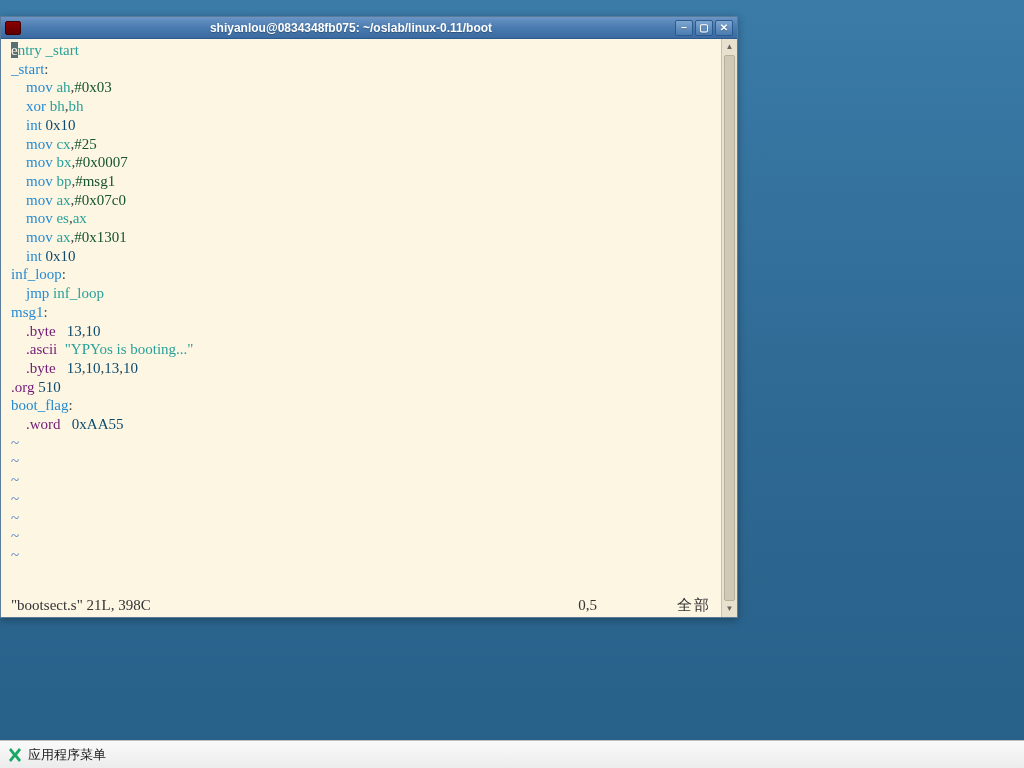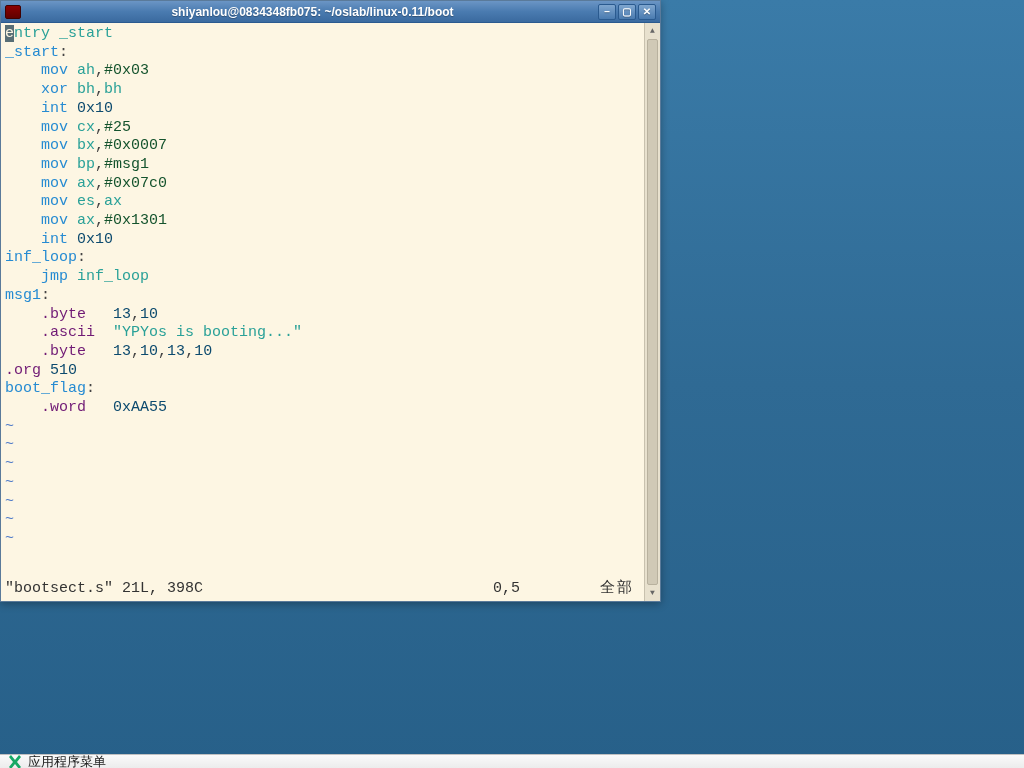--- a/index.html
+++ b/index.html
@@ -4,23 +4,23 @@
 <style>
   * { margin: 0; padding: 0; box-sizing: border-box; }
   html, body { width: 1024px; height: 768px; overflow: hidden; }
   body {
     background: linear-gradient(to bottom, #3a7ba8 0%, #2f6a94 50%, #276089 100%);
     font-family: sans-serif;
     position: relative;
   }
   .window {
     position: absolute;
-    top: 0;
+    top: 16px;
     left: 0;
-    width: 661px;
+    width: 738px;
     height: 602px;
     background: #fdf6e3;
     border: 1px solid #5a7a9a;
     box-shadow: 0 2px 8px rgba(0,0,0,0.3);
   }
   .titlebar {
     height: 22px;
     background: linear-gradient(to bottom, #6b95c5 0%, #4a7bb0 50%, #3a6a9f 100%);
     display: flex;
     align-items: center;
@@ -60,26 +60,27 @@
     justify-content: center;
     font-size: 10px;
     color: #fff;
     cursor: pointer;
     font-weight: bold;
     line-height: 1;
   }
   .editor {
     position: relative;
     height: calc(100% - 22px);
-    font-family: Liberation Mono, monospace;
+    font-family: Liberation Serif, serif;
     font-size: 15px;
     line-height: 18.7px;
     padding: 2px 4px;
     background: #fdf6e3;
     color: #444;
+    margin-left: 6px;
   }
   .editor .content-area {
     position: absolute;
     top: 2px; left: 4px; right: 18px; bottom: 24px;
     overflow: hidden;
   }
   .editor pre { font-family: inherit; white-space: pre; }
   .kw   { color: #268bd2; }
   .sp   { color: #2aa198; }
   .num  { color: #14532d; }
@@ -123,21 +124,21 @@
     align-items: center;
     justify-content: center;
     font-size: 8px;
     color: #666;
   }
   .scrollbar .arrow.up { top: 0; }
   .scrollbar .arrow.down { bottom: 0; }
   .taskbar {
     position: absolute;
     bottom: 0; left: 0; right: 0;
-    height: 14px;
+    height: 28px;
     background: linear-gradient(to bottom, #fafafa 0%, #ececec 100%);
     border-top: 1px solid #c0c0c0;
     display: flex;
     align-items: center;
     padding: 0 8px;
     font-size: 13px;
     color: #222;
   }
   .taskbar .menu-icon {
     width: 14px; height: 16px;

